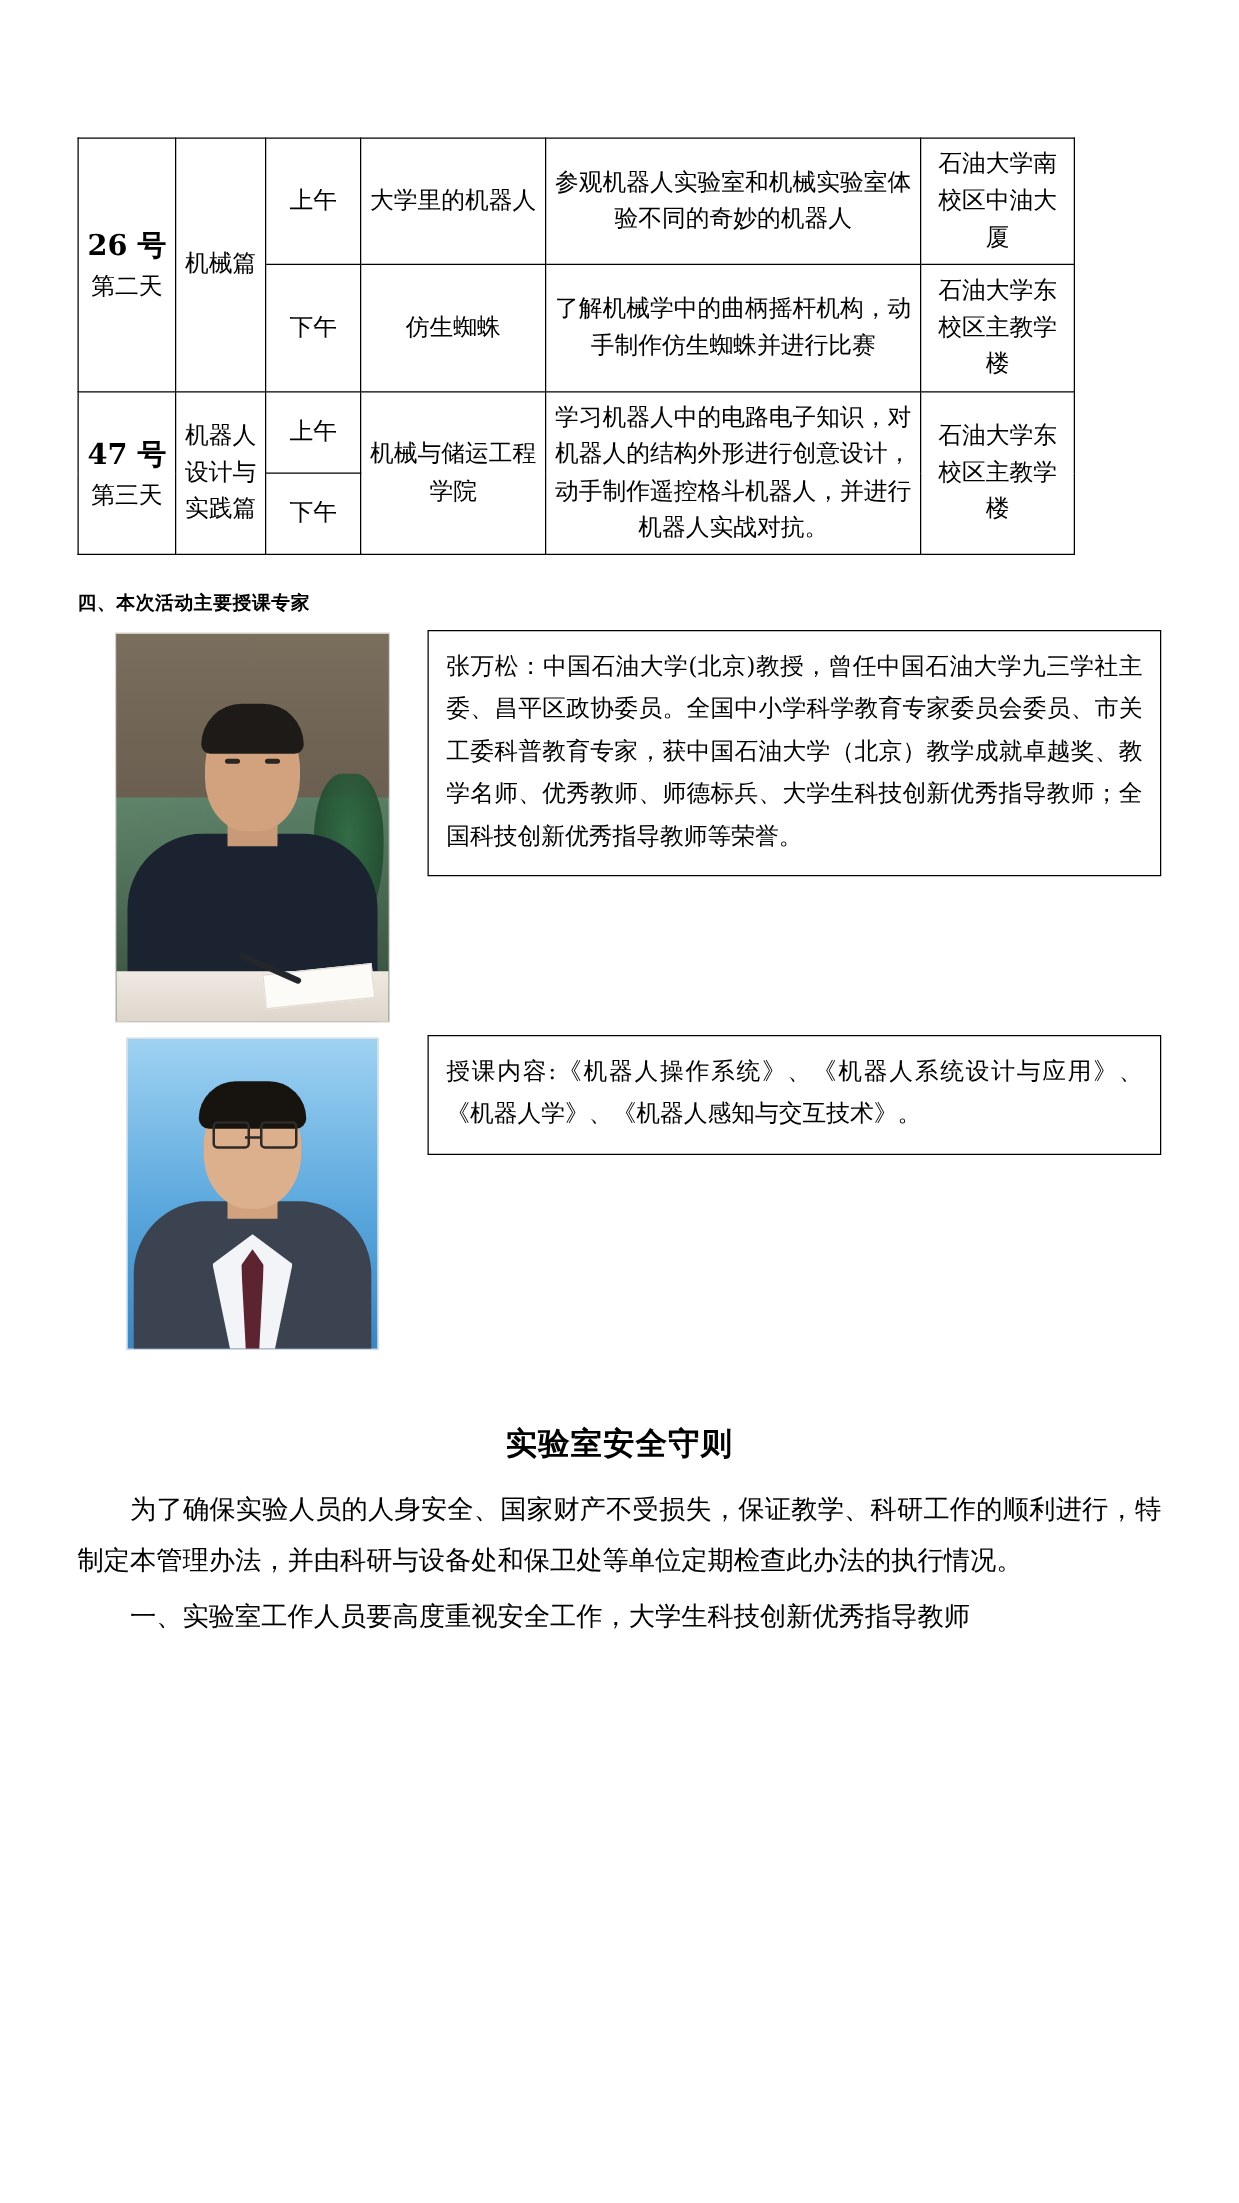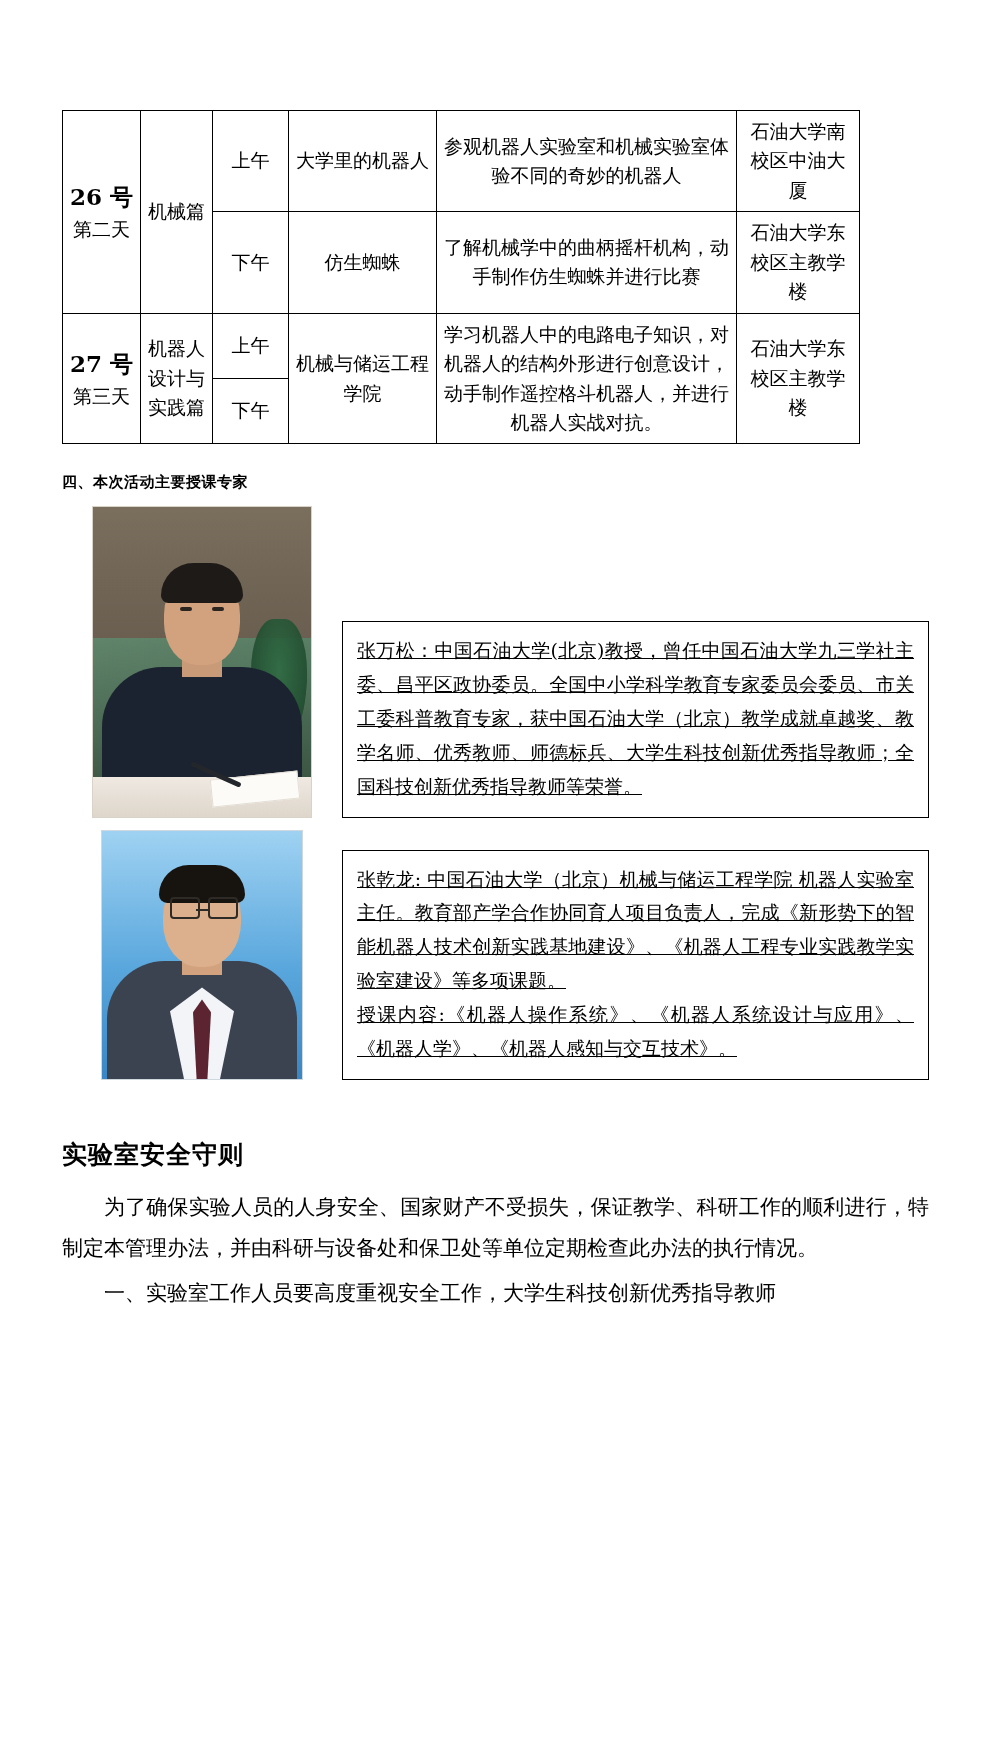--- a/index.html
+++ b/index.html
@@ -62,23 +62,22 @@
     font-family: Liberation Sans, sans-serif;
     font-weight: bold;
     font-size: 15px;
     margin: 29px 0 12px 0;
     letter-spacing: 0.5px;
   }
 
   
   .expert-block {
     display: flex;
-    align-items: flex-end;
+    align-items: flex-start;
     margin-bottom: 10px;
-    text-decoration: underline;
   }
   .photo-col {
     width: 280px;
     display: flex;
     justify-content: center;
     padding-top: 2px;
   }
   .photo1 {
     width: 218px;
     height: 310px;
@@ -192,21 +191,21 @@
     font-size: 19px;
     line-height: 1.78;
     font-family: "DejaVu Serif", "Liberation Serif", serif;
     box-sizing: border-box;
   }
   .bio-box p { margin: 0; text-align: justify; }
   .bio-box p.indent { text-indent: 2em; }
 
   
   .rules-title {
-    text-align: left;
+    text-align: center;
     font-size: 25px;
     font-weight: bold;
     margin: 58px 0 16px 0;
     letter-spacing: 1px;
     font-family: "DejaVu Serif", "Liberation Serif", serif;
   }
   .rules-p {
     font-size: 21px;
     line-height: 1.95;
     text-indent: 2em;
@@ -243,21 +242,21 @@
       </tr>
       <tr>
         <td>下午</td>
         <td>仿生蜘蛛</td>
         <td class="cell-detail">了解机械学中的曲柄摇杆机构，动手制作仿生蜘蛛并进行比赛</td>
         <td>石油大学东校区主教学楼</td>
       </tr>
 
       <tr>
         <td rowspan="2">
-          <div class="day-num">27 号</div>
+          <div class="day-num">47 号</div>
           <div>第三天</div>
         </td>
         <td rowspan="2" class="vert-theme">机器人设计与实践篇</td>
         <td>上午</td>
         <td rowspan="2">机械与储运工程学院</td>
         <td rowspan="2" class="cell-detail">学习机器人中的电路电子知识，对机器人的结构外形进行创意设计，动手制作遥控格斗机器人，并进行机器人实战对抗。</td>
         <td rowspan="2">石油大学东校区主教学楼</td>
       </tr>
       <tr>
         <td>下午</td>
@@ -297,21 +296,20 @@
         <div class="tie"></div>
         <div class="neck2"></div>
         <div class="head2"></div>
         <div class="hair2"></div>
         <div class="glass-l"></div>
         <div class="glass-r"></div>
         <div class="bridge"></div>
       </div>
     </div>
     <div class="bio-box">
-      <p>张乾龙: 中国石油大学（北京）机械与储运工程学院 机器人实验室主任。教育部产学合作协同育人项目负责人，完成《新形势下的智能机器人技术创新实践基地建设》、《机器人工程专业实践教学实验室建设》等多项课题。</p>
       <p>授课内容:《机器人操作系统》、《机器人系统设计与应用》、《机器人学》、《机器人感知与交互技术》。</p>
     </div>
   </div>
 
   <div class="rules-title">实验室安全守则</div>
   <p class="rules-p">为了确保实验人员的人身安全、国家财产不受损失，保证教学、科研工作的顺利进行，特制定本管理办法，并由科研与设备处和保卫处等单位定期检查此办法的执行情况。</p>
   <p class="rules-p">一、实验室工作人员要高度重视安全工作，大学生科技创新优秀指导教师</p>
 
 </div>
 

